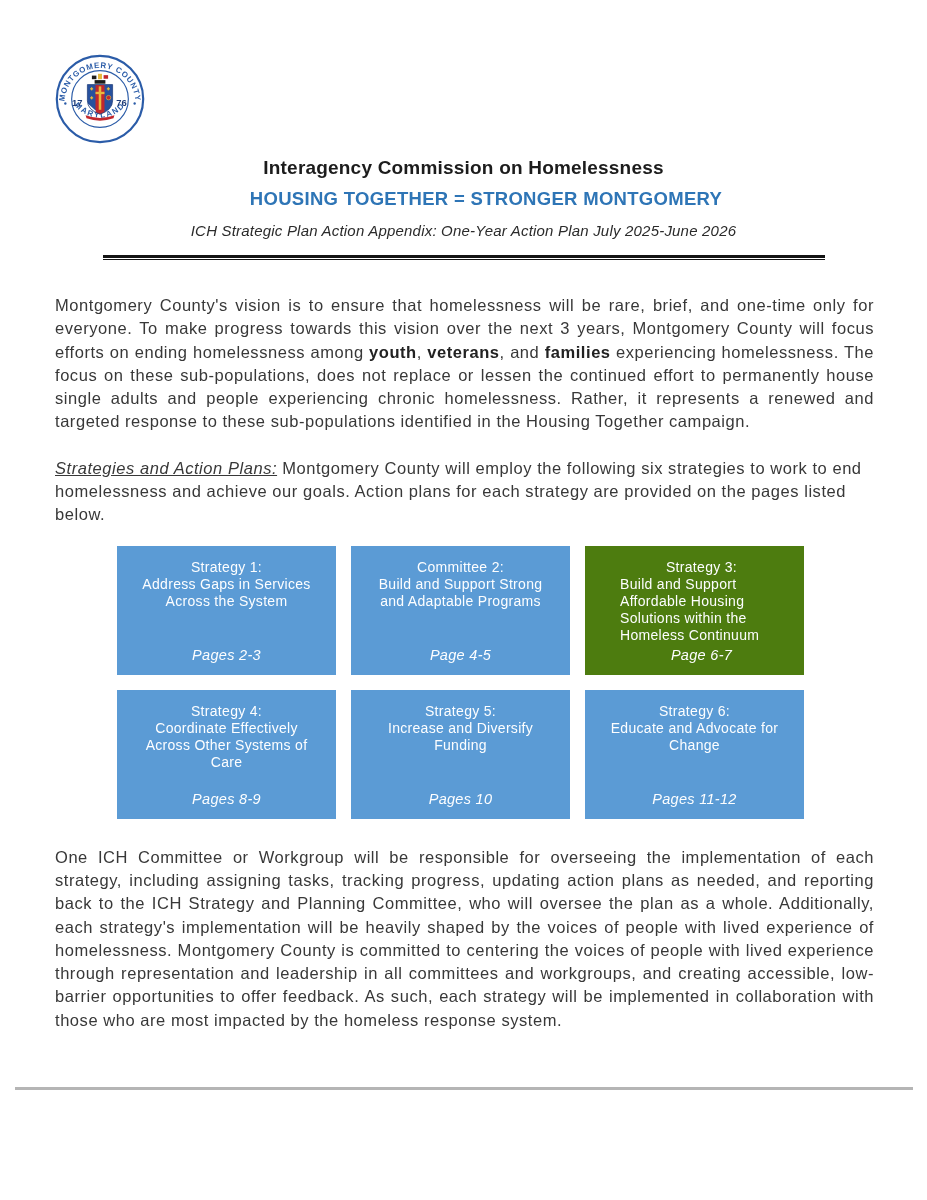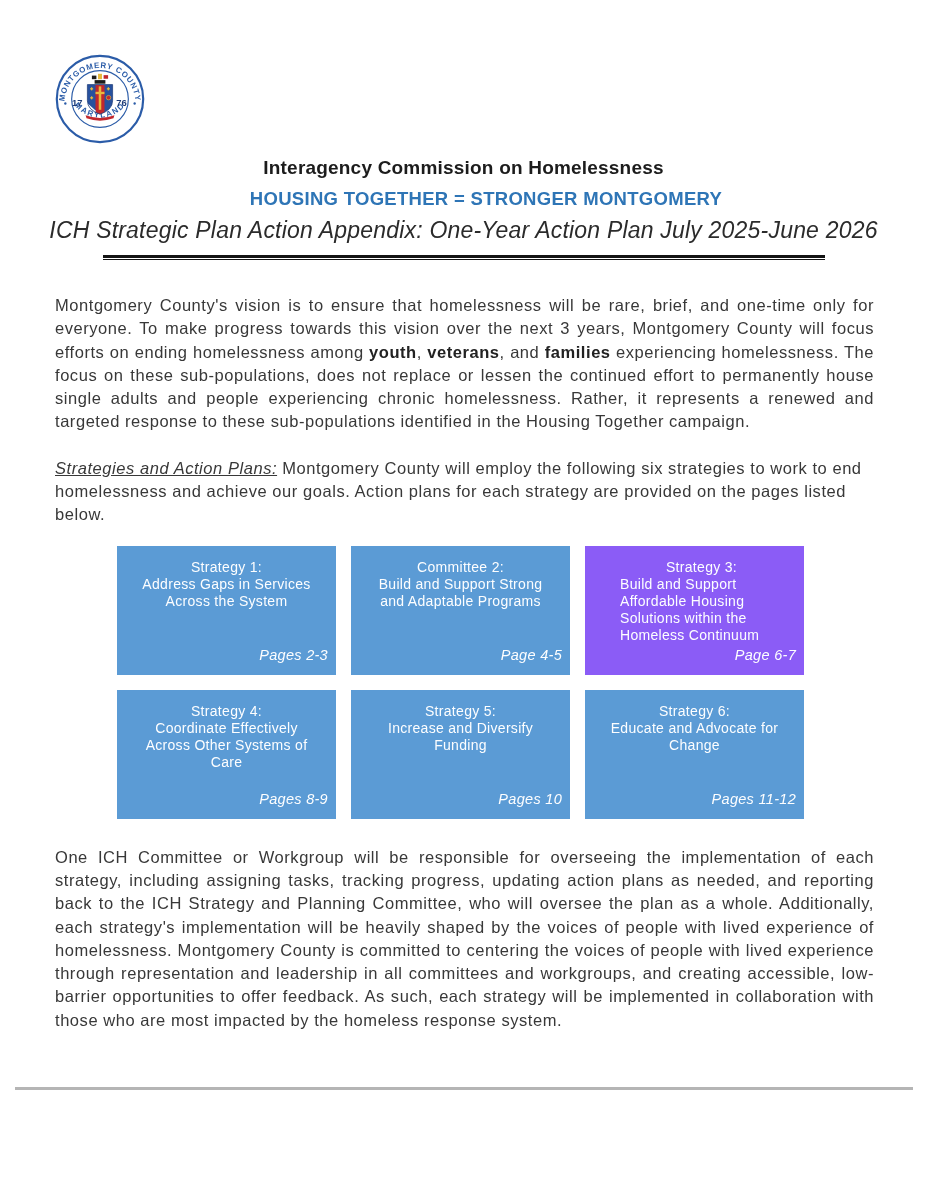--- a/index.html
+++ b/index.html
@@ -10,41 +10,41 @@
     font-family:"Liberation Sans","DejaVu Sans",sans-serif;
     color:#383838;
     overflow:hidden;
   }
   
   .seal{position:absolute;left:55px;top:54px;width:90px;height:90px;}
   
   .header{padding-top:156px;text-align:center;}
   .t1{font-size:19px;font-weight:bold;color:#1c1c1c;letter-spacing:.2px;line-height:23px;}
   .t2{font-size:18.5px;font-weight:bold;margin-top:8px;letter-spacing:.3px;line-height:24px;margin-left:45px;}
-  .t3{font-size:23px;font-style:italic;color:#2b2b2b;margin-top:6px;letter-spacing:.2px;line-height:27px;}
+  .t3{font-size:15px;font-style:italic;color:#2b2b2b;margin-top:6px;letter-spacing:.2px;line-height:27px;}
   .title-rule{width:722px;margin:11px auto 0;height:1px;
     border-top:3px solid #141414;border-bottom:1px solid #141414;background:#fff;}
   
   .content{padding:0 53px 0 55px;}
   .para{font-size:16.5px;letter-spacing:.55px;line-height:23.3px;text-align:justify;margin:0;}
   .p1{margin-top:34px;}
   .p2{margin-top:23px;text-align:left;}
   .p3{margin-top:27px;}
   .lead{font-style:italic;text-decoration:underline;}
   .b{font-weight:bold;color:#222222;}
   
   .boxes{margin:19px 0 16px 62px;display:grid;grid-template-columns:repeat(3,219px);
     column-gap:17px;row-gap:22px;gap:15px;}
   .box{height:129px;background:#5B9BD5;color:#fdfeff;box-sizing:border-box;
     display:flex;flex-direction:column;justify-content:space-between;
     padding:13px 8px 11px;text-align:center;
     font-size:14px;line-height:17px;letter-spacing:.3px;}
   .box-body{white-space:pre-line;}
   .box-left .box-body{text-align:left;padding-left:13px;}
-  .box-pages{font-style:italic;font-size:14.5px;text-align:right;}
+  .box-pages{font-style:italic;font-size:14.5px;}
   
   .bottom-rule{position:absolute;left:15px;right:14px;top:1087px;height:3px;background:#b5b5b5;}
 </style>
 </head>
 <body>
 
 <div class="page">
 
   <svg class="seal" viewBox="0 0 100 100" aria-hidden="true">
     <defs>
@@ -120,21 +120,21 @@
 
       <div class="box" style="background: rgb(91, 155, 213);">
         <div class="box-top">
           <div>Committee 2:</div>
           <div class="box-body">Build and Support Strong
 and Adaptable Programs</div>
         </div>
         <div class="box-pages">Page 4-5</div>
       </div>
 
-      <div class="box box-left" style="background: #8b5cf6; padding-left: 22px;">
+      <div class="box box-left" style="background: #4d7c0f; padding-left: 22px;">
         <div class="box-top">
           <div>Strategy 3:</div>
           <div class="box-body">Build and Support
 Affordable Housing
 Solutions within the
 Homeless Continuum</div>
         </div>
         <div class="box-pages">Page 6-7</div>
       </div>
 

